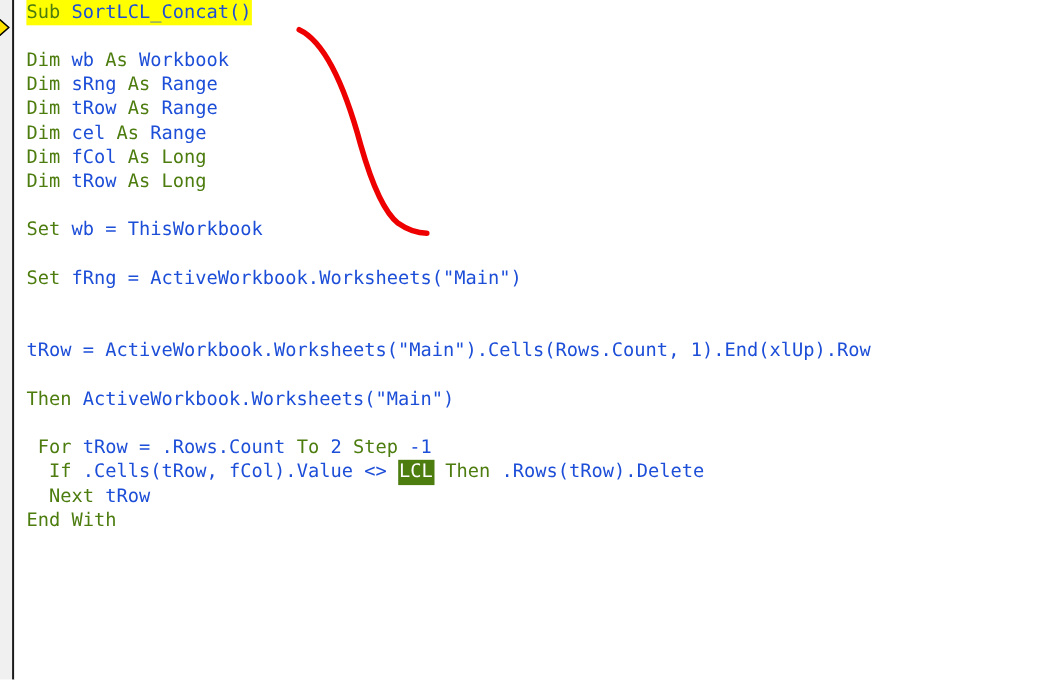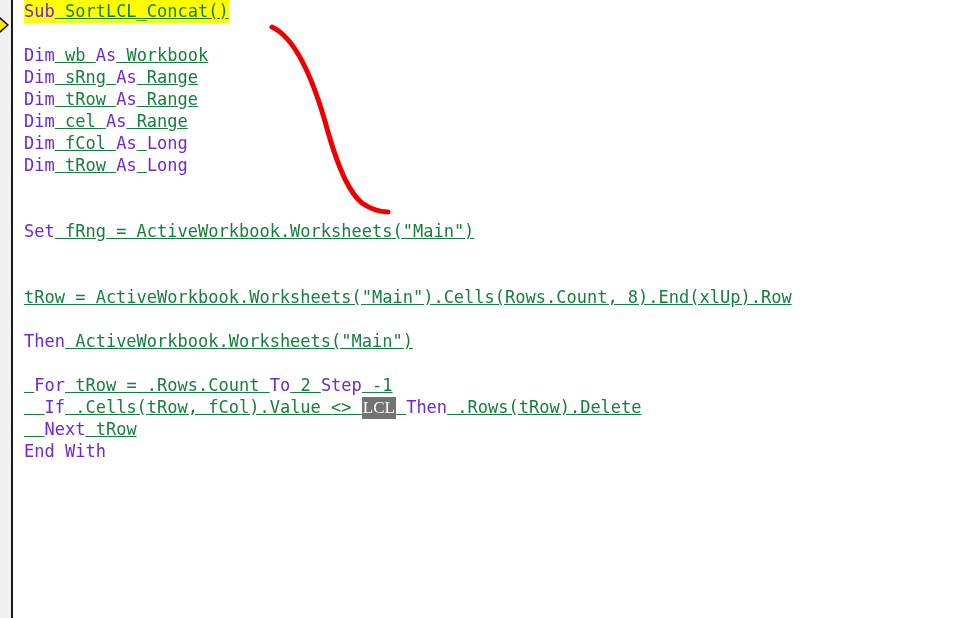--- a/index.html
+++ b/index.html
@@ -54,34 +54,33 @@
     height: 22px;
     line-height: 22px;
     font-size: 17px;
     letter-spacing: 0px;
     white-space: pre;
     color: #101010;
     padding-left: 11px;
   }
   .line.blank { }
 
-  .kw   { color: #6d28d9; }
-  .idn  { color: #15803d; text-decoration: underline; }
+  .kw   { color: #4d7c0f; }
+  .idn  { color: #1d4ed8; }
 
   
   .hl-yellow {
     background: #ffff00;
     padding: 1px 0 2px 0;
   }
   
   .sel-blue {
-    background: #737373;
+    background: #4d7c0f;
     color: #ffffff;
     padding: 1px 1px 2px 1px;
-    font-family: Liberation Serif, serif;
   }
 
   
   #annotation {
     position: absolute;
     left: 0; top: 0;
     width: 963px; height: 618px;
     pointer-events: none;
   }
 </style>
@@ -100,25 +99,26 @@
   <div id="code">
       <div class="line"><span class="hl-yellow"><span class="kw">Sub</span><span class="idn"> SortLCL_Concat()</span></span></div>
       <div class="line blank"></div>
       <div class="line"><span class="kw">Dim</span><span class="idn"> wb </span><span class="kw">As</span><span class="idn"> Workbook</span></div>
       <div class="line"><span class="kw">Dim</span><span class="idn"> sRng </span><span class="kw">As</span><span class="idn"> Range</span></div>
       <div class="line"><span class="kw">Dim</span><span class="idn"> tRow </span><span class="kw">As</span><span class="idn"> Range</span></div>
       <div class="line"><span class="kw">Dim</span><span class="idn"> cel </span><span class="kw">As</span><span class="idn"> Range</span></div>
       <div class="line"><span class="kw">Dim</span><span class="idn"> fCol </span><span class="kw">As</span><span class="idn"> </span><span class="kw">Long</span></div>
       <div class="line"><span class="kw">Dim</span><span class="idn"> tRow </span><span class="kw">As</span><span class="idn"> </span><span class="kw">Long</span></div>
       <div class="line blank"></div>
+      <div class="line"><span class="kw">Set</span><span class="idn"> wb = ThisWorkbook</span></div>
       <div class="line blank"></div>
       <div class="line"><span class="kw">Set</span><span class="idn"> fRng = ActiveWorkbook.Worksheets("Main")</span></div>
       <div class="line blank"></div>
       <div class="line blank"></div>
-      <div class="line"><span class="idn">tRow = ActiveWorkbook.Worksheets("Main").Cells(Rows.Count, 8).End(xlUp).Row</span></div>
+      <div class="line"><span class="idn">tRow = ActiveWorkbook.Worksheets("Main").Cells(Rows.Count, 1).End(xlUp).Row</span></div>
       <div class="line blank"></div>
       <div class="line"><span class="kw">Then</span><span class="idn"> ActiveWorkbook.Worksheets("Main")</span></div>
       <div class="line blank"></div>
       <div class="line"><span class="idn"> </span><span class="kw">For</span><span class="idn"> tRow = .Rows.Count </span><span class="kw">To</span><span class="idn"> 2 </span><span class="kw">Step</span><span class="idn"> -1</span></div>
       <div class="line"><span class="idn">  </span><span class="kw">If</span><span class="idn"> .Cells(tRow, fCol).Value &lt;&gt; </span><span class="sel-blue">LCL</span><span class="idn"> </span><span class="kw">Then</span><span class="idn"> .Rows(tRow).Delete</span></div>
       <div class="line"><span class="idn">  </span><span class="kw">Next</span><span class="idn"> tRow</span></div>
       <div class="line"><span class="kw">End With</span></div>
       <div class="line blank"></div>
     </div>
 

